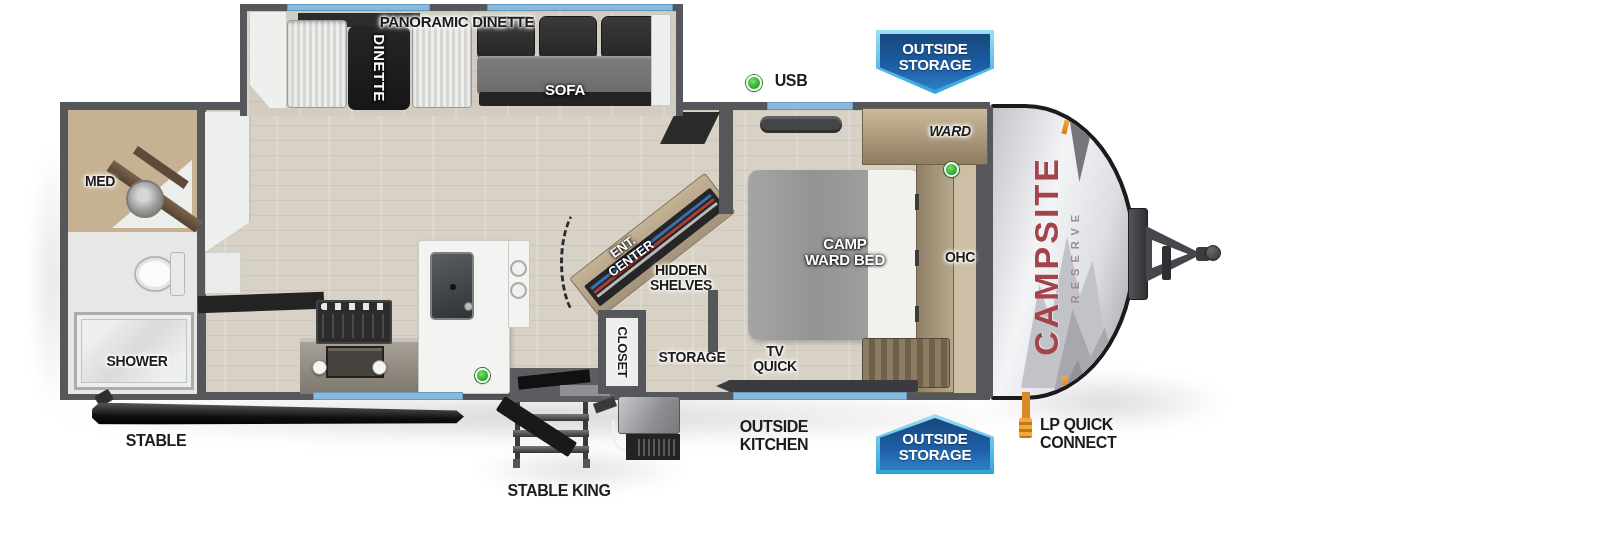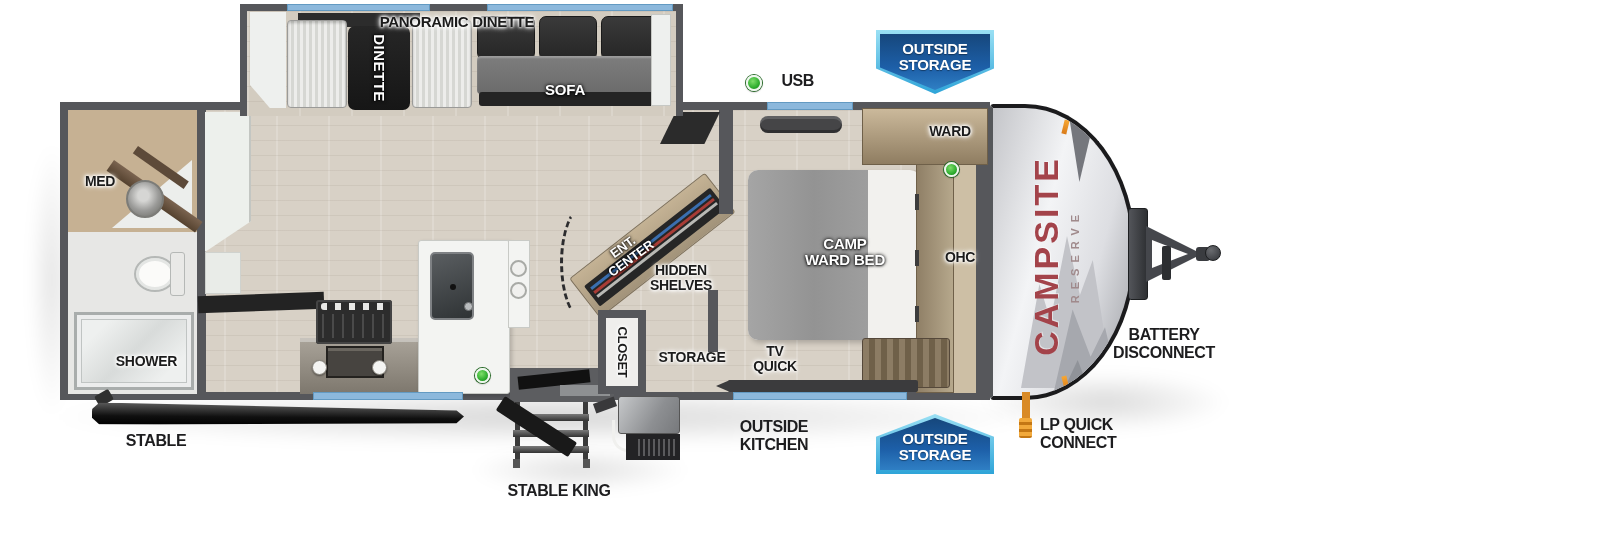--- a/index.html
+++ b/index.html
@@ -56,21 +56,21 @@
     <div class="el" style="left:8px;top:130px;width:137px;height:162px;background:#e7e7e5;"></div>
     <div class="el wall" style="left:137px;top:8px;width:9px;height:284px;"></div>
     <div class="el" style="left:52px;top:58px;width:80px;height:68px;background:#eceeec;clip-path:polygon(100% 0,100% 100%,0 100%);"></div>
     <div class="el" style="left:54px;top:58px;width:108px;height:13px;background:linear-gradient(180deg,#7b6450,#55422f);transform:rotate(35deg);transform-origin:left top;"></div>
     <div class="el" style="left:78px;top:44px;width:62px;height:9px;background:#5d4a39;transform:rotate(35deg);transform-origin:left top;"></div>
     <div class="el" style="left:66px;top:78px;width:38px;height:38px;border-radius:50%;background:radial-gradient(circle at 45% 40%,#d6d6d4 20%,#9a9a98 55%,#66665f);border:2px solid #7c7c78;"></div>
     <div class="el lbl" style="left:14px;top:72px;width:52px;">MED</div>
     <div class="el" style="left:74px;top:154px;width:42px;height:36px;border-radius:50%;background:#fbfbf9;border:2px solid #b5b8b6;box-shadow:inset 0 0 0 3px #e4e6e4;"></div>
     <div class="el" style="left:110px;top:150px;width:15px;height:44px;border-radius:3px;background:#e9e9e7;border:1px solid #b5b8b6;"></div>
     <div class="el" style="left:14px;top:210px;width:120px;height:78px;border:3px solid #a9adac;background:linear-gradient(135deg,#eef0ef 20%,#d8dbda 50%,#eef0ef 80%);box-shadow:inset 0 0 0 4px rgba(255,255,255,.7),inset 0 0 0 5px #c0c4c3;"></div>
-    <div class="el lbl" style="left:37px;top:252px;width:80px;text-align:right;">SHOWER</div>
+    <div class="el lbl" style="left:37px;top:252px;width:80px;">SHOWER</div>
 
     <div class="el" style="left:145px;top:10px;width:46px;height:140px;background:#edf0ec;border-right:2px solid #c3c6c2;clip-path:polygon(0 0,100% 0,100% 78%,0 100%);"></div>
     <div class="el" style="left:145px;top:150px;width:36px;height:42px;background:#e9ece8;border:1px solid #cfd2ce;"></div>
 
     <div class="el" style="left:138px;top:192px;width:126px;height:17px;background:#232323;transform:rotate(-2deg);"></div>
 
     <div class="el" style="left:240px;top:236px;width:162px;height:56px;background:linear-gradient(180deg,#aaa49a,#7d776d);box-shadow:inset 0 4px 0 rgba(255,255,255,.35);"></div>
     <div class="el" style="left:256px;top:198px;width:76px;height:44px;background:#2c2c2c;border-radius:3px;box-shadow:inset 0 0 0 2px #444;">
       <div class="el" style="left:5px;top:3px;width:66px;height:7px;background:repeating-linear-gradient(90deg,#e8e8e6 0 6px,transparent 6px 14px);border-radius:3px;"></div>
       <div class="el" style="left:6px;top:14px;width:64px;height:24px;background:repeating-linear-gradient(90deg,#4a4a4a 0 2px,transparent 2px 10px);"></div>
@@ -124,21 +124,21 @@
 WARD BED</div>
     </div>
     <div class="el" style="left:856px;top:61px;width:38px;height:230px;background:linear-gradient(90deg,#8f7f66,#b6a88c);border:1px solid #6f6049;">
       <div class="el" style="left:-2px;top:30px;width:4px;height:16px;background:#3c3c3c;"></div>
       <div class="el" style="left:-2px;top:86px;width:4px;height:16px;background:#3c3c3c;"></div>
       <div class="el" style="left:-2px;top:142px;width:4px;height:16px;background:#3c3c3c;"></div>
       <div class="el" style="left:-2px;top:196px;width:4px;height:16px;background:#3c3c3c;"></div>
     </div>
     <div class="el" style="left:894px;top:61px;width:22px;height:230px;background:#cdbfa5;"></div>
     <div class="el" style="left:802px;top:6px;width:126px;height:57px;background:linear-gradient(180deg,#cbb99b,#8f7d61);border:1px solid #6f6049;"></div>
-    <div class="el lbl" style="left:852px;top:22px;width:76px;">WARD</div>
+    <div class="el lbl" style="left:852px;top:22px;width:76px;font-style:italic;">WARD</div>
     <div class="el lbl" style="left:870px;top:148px;width:60px;">OHC</div>
     <div class="el greendot" style="left:884px;top:60px;width:15px;height:15px;"></div>
     <div class="el greendot" style="left:870px;top:268px;width:15px;height:15px;"></div>
     <div class="el" style="left:802px;top:236px;width:88px;height:50px;background:repeating-linear-gradient(90deg,#8c7c64 0 6px,#6f6049 6px 12px);border:1px solid #55483a;border-radius:3px;"></div>
     <div class="el" style="left:668px;top:278px;width:190px;height:12px;background:#3b3b3d;border-radius:2px;"></div>
     <div class="el" style="left:656px;top:278px;width:14px;height:12px;background:#3b3b3d;clip-path:polygon(100% 0,0 50%,100% 100%);"></div>
     <div class="el lbl" style="left:680px;top:242px;width:70px;">TV
 QUICK</div>
 
     <div class="el window" style="left:707px;top:0;width:86px;height:8px;"></div>
@@ -217,30 +217,28 @@
     </div>
   </div>
   <div class="el cap-label" style="left:714px;top:418px;width:120px;">OUTSIDE
 KITCHEN</div>
 
   <div class="el" style="left:1022px;top:392px;width:8px;height:28px;background:#d98a26;"></div>
   <div class="el" style="left:1019px;top:418px;width:13px;height:20px;background:repeating-linear-gradient(180deg,#f2a93b 0 4px,#c47714 4px 7px);border-radius:2px;"></div>
   <div class="el cap-label" style="left:1024px;top:416px;width:110px;text-align:left;padding-left:16px;">LP QUICK
 CONNECT</div>
 
-  <div class="el cap-label" style="left:1108px;top:326px;width:112px;">BATTERY
-DISCONNECT</div>
 
   <div class="el badge-outer" style="left:876px;top:30px;width:118px;height:64px;">
     <div class="badge-inner"></div>
     <div class="badge-text" style="top:11px;">OUTSIDE
 STORAGE</div>
   </div>
   <div class="el badge-outer-up" style="left:876px;top:414px;width:118px;height:60px;">
     <div class="badge-inner-up"></div>
     <div class="badge-text" style="top:17px;">OUTSIDE
 STORAGE</div>
   </div>
 
   <div class="el greendot" style="left:746px;top:75px;width:16px;height:16px;"></div>
-  <div class="el cap-label" style="left:768px;top:72px;width:46px;text-align:right;">USB</div>
+  <div class="el cap-label" style="left:768px;top:72px;width:46px;text-align:center;">USB</div>
 
 </div>
 
 </body></html>

